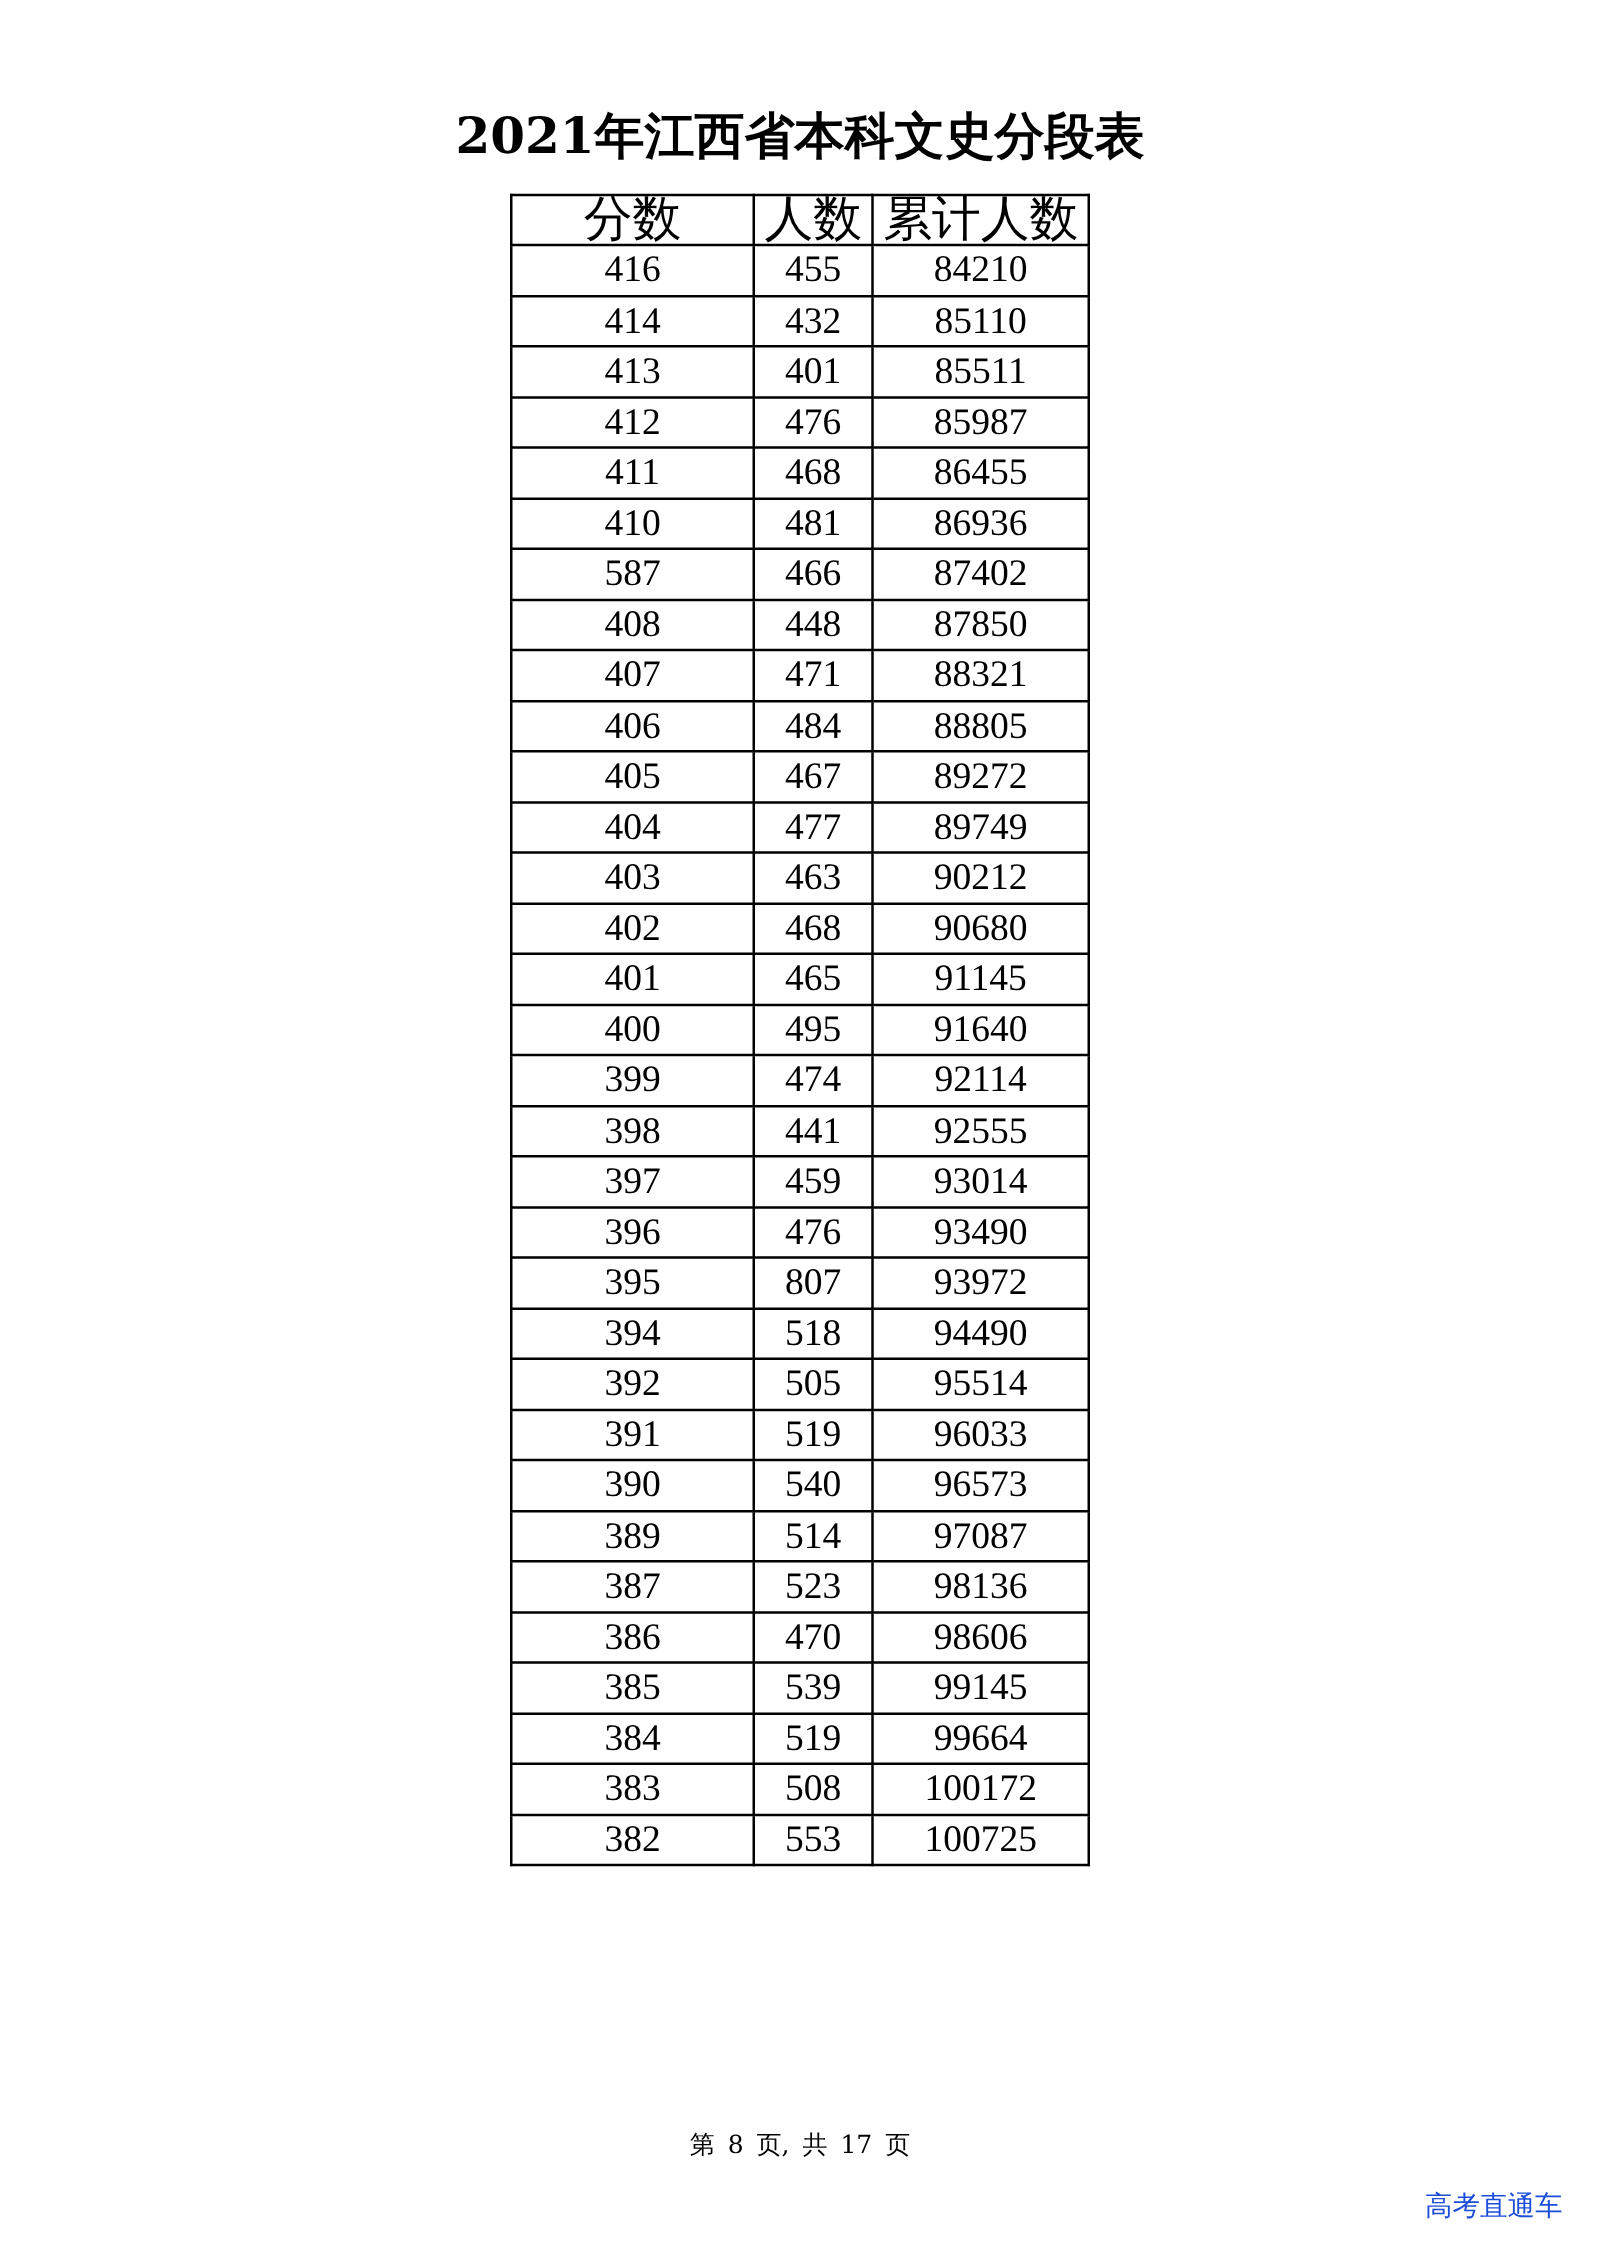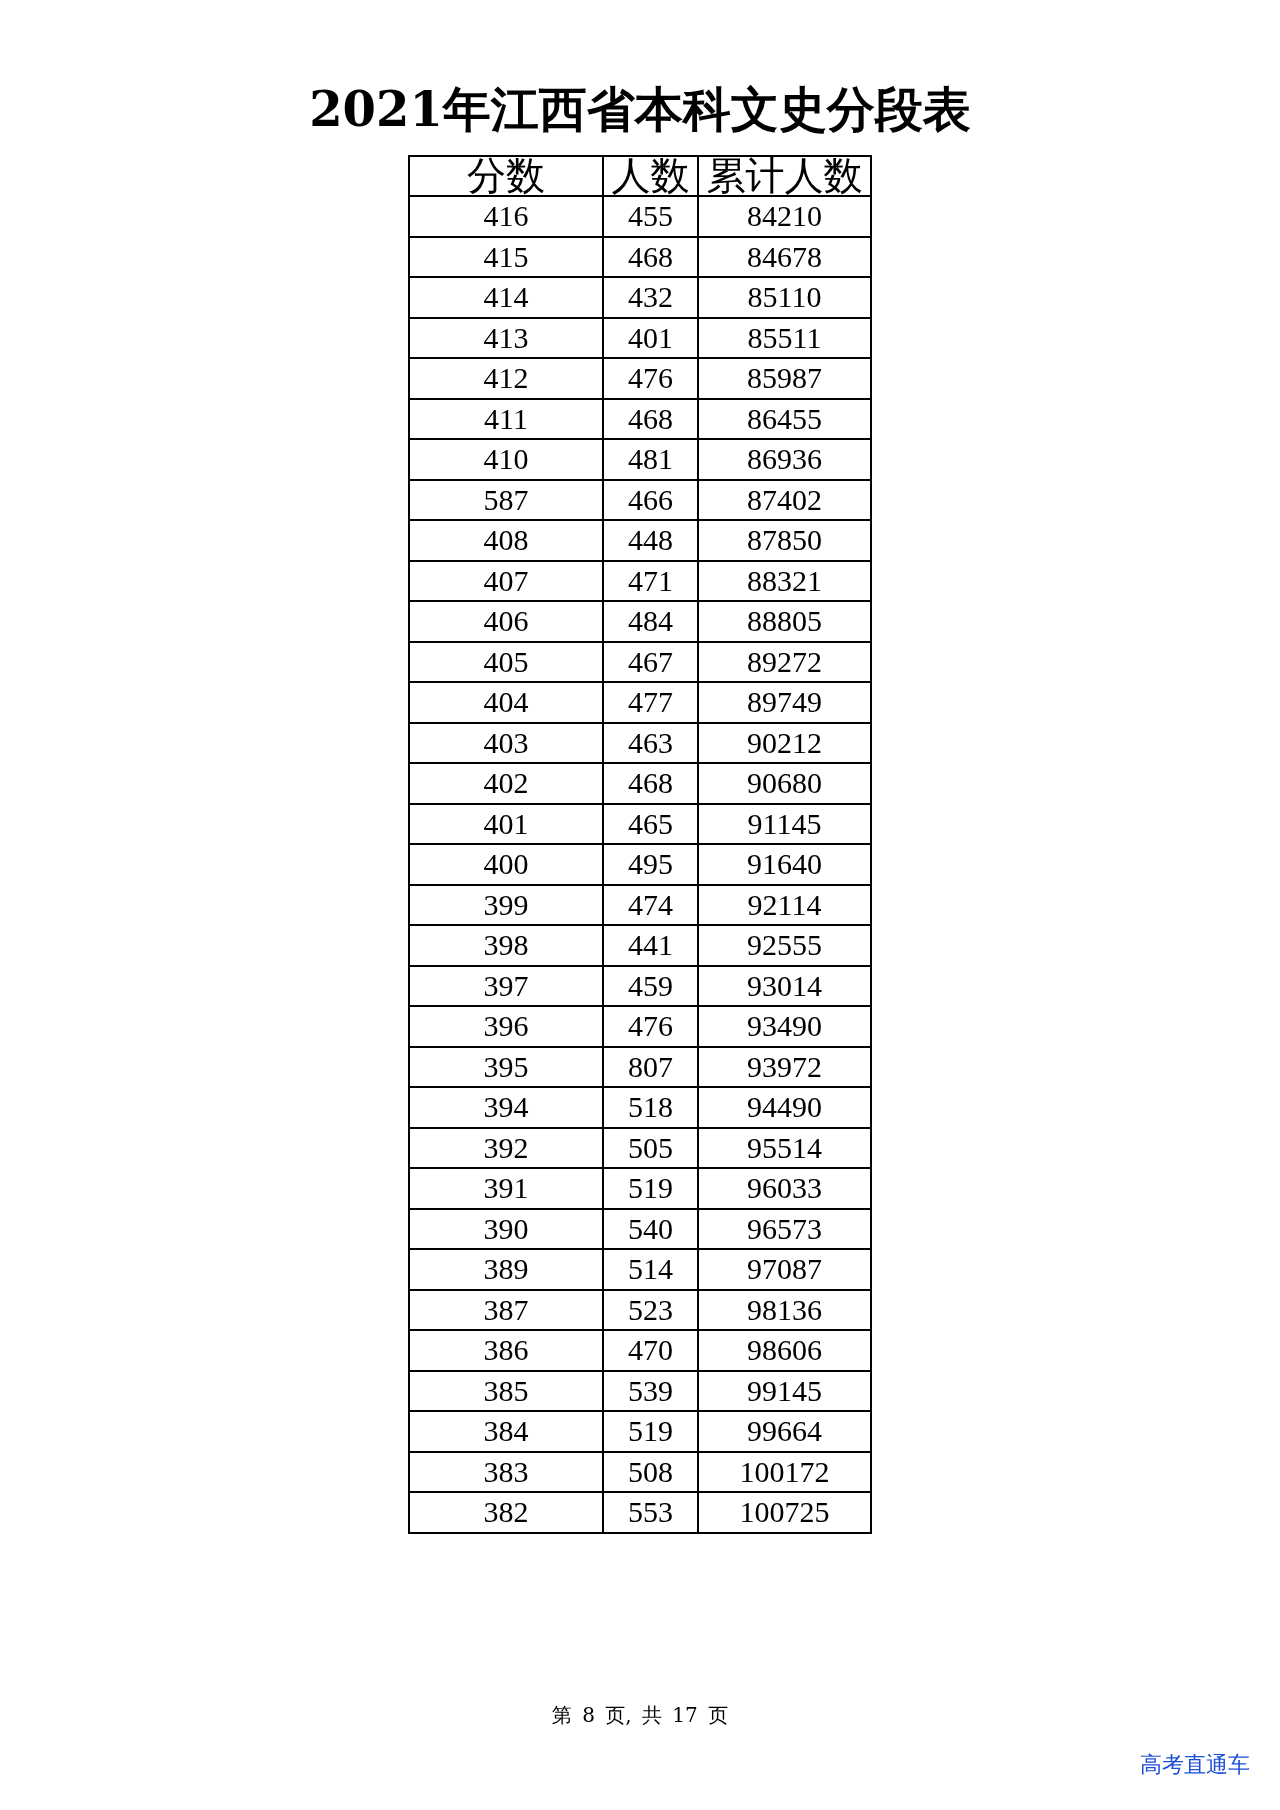--- a/index.html
+++ b/index.html
@@ -11,21 +11,21 @@
       overflow: hidden;
       font-family: "DejaVu Serif", "Liberation Serif", serif;
       color: #000;
     }
     .title {
       position: absolute;
       left: 0;
       width: 1280px;
       top: 84px;
       text-align: center;
-      font-size: 48px;
+      font-size: 40px;
       font-weight: bold;
       letter-spacing: 0px;
       line-height: 50px;
       font-family: "DejaVu Serif", "Liberation Serif", serif;
     }
     .score-table {
       position: absolute;
       left: 408px;
       top: 155px;
       width: 462px;
@@ -87,25 +87,20 @@
       <th>累计人数</th>
     </tr>
   </thead>
   <tbody id="table-body">
       <tr>
         <td>416</td>
         <td>455</td>
         <td>84210</td>
       </tr>
       <tr>
-        <td>415</td>
-        <td>468</td>
-        <td>84678</td>
-      </tr>
-      <tr>
         <td>414</td>
         <td>432</td>
         <td>85110</td>
       </tr>
       <tr>
         <td>413</td>
         <td>401</td>
         <td>85511</td>
       </tr>
       <tr>

